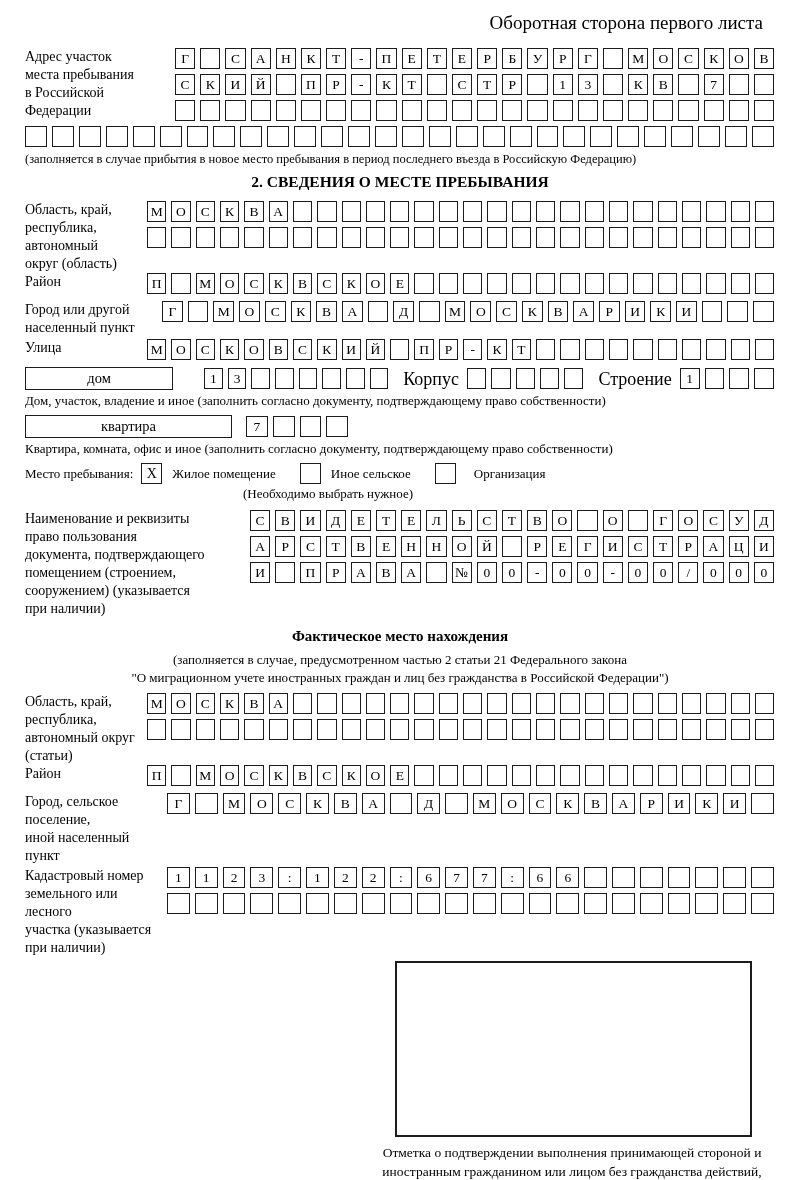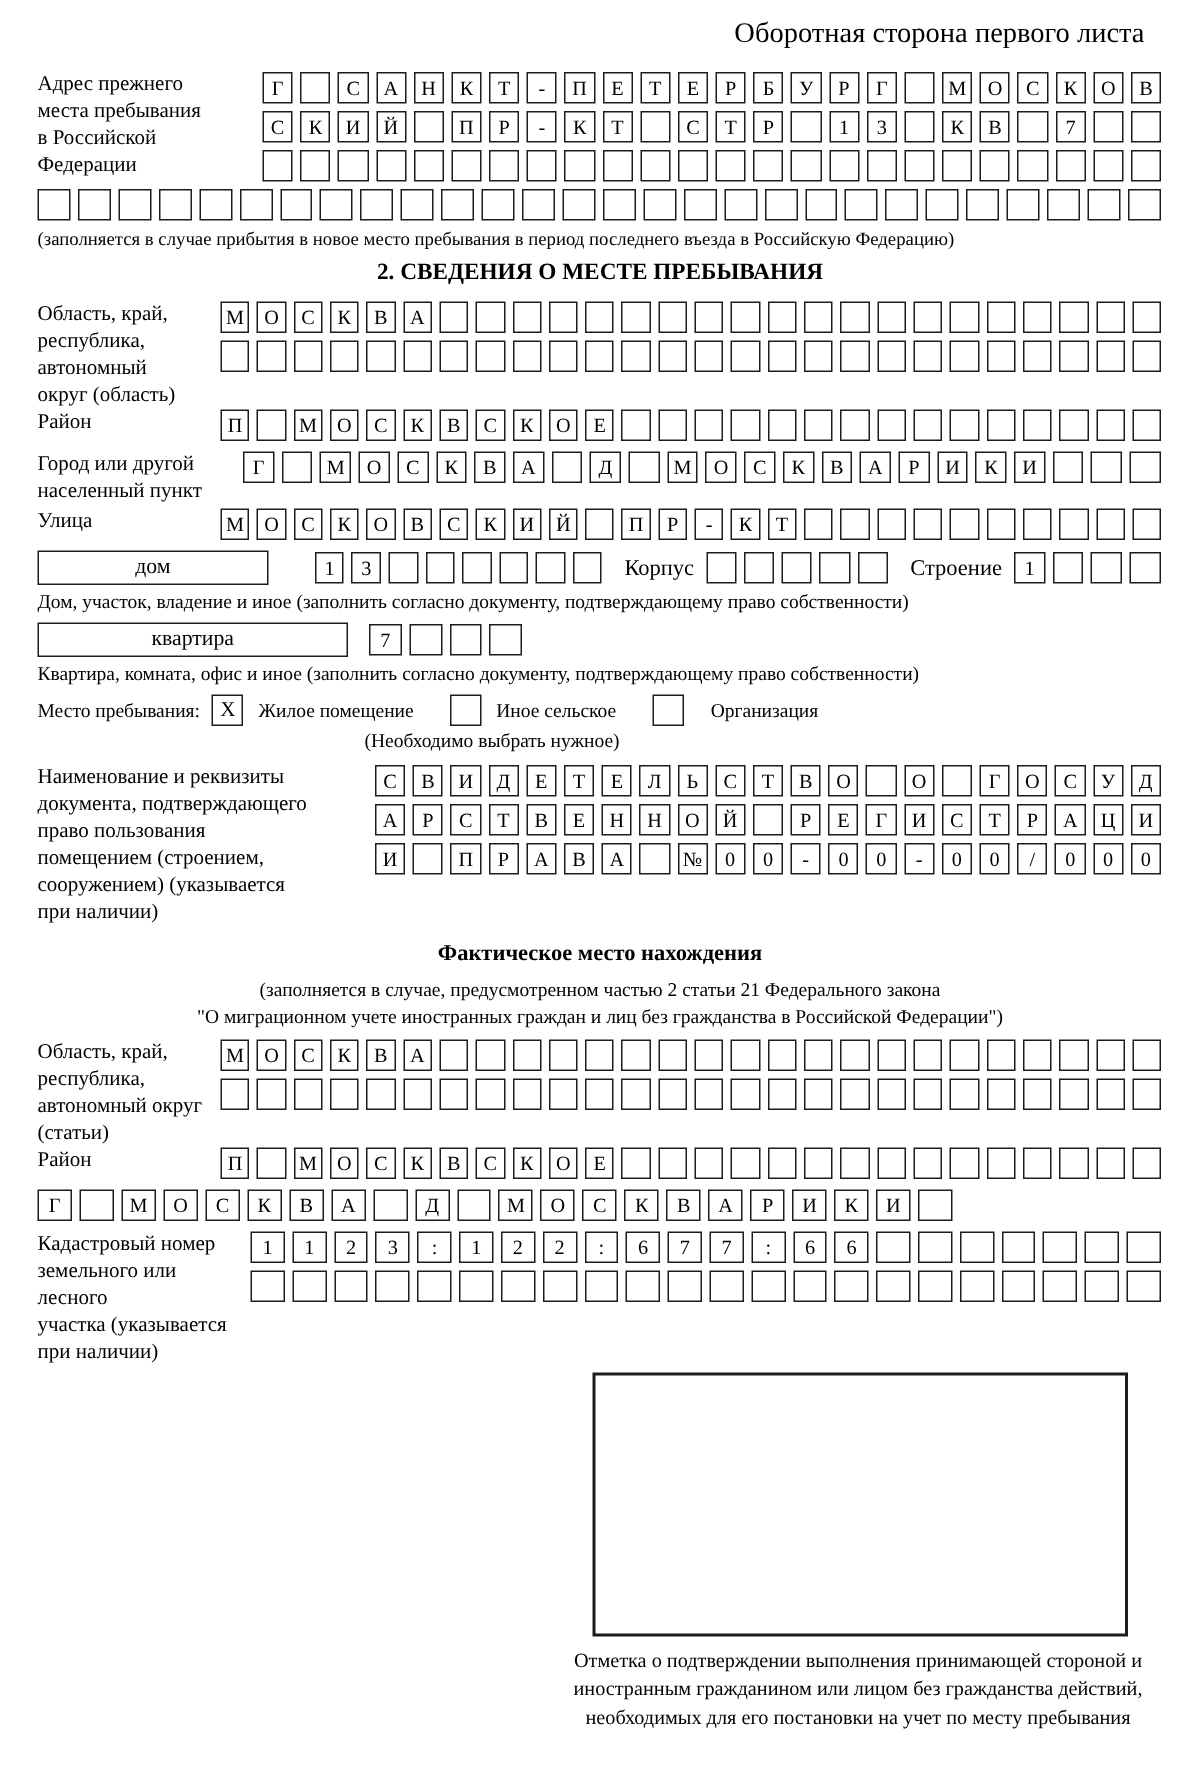--- a/index.html
+++ b/index.html
@@ -26,42 +26,42 @@
   .w200{width:200px;}
   .w127{width:127px;}
   .w103{width:103px;}
   .note{font-size:12.5px;margin:2px 0 4px 0;}
   .h2{font-size:15.5px;font-weight:bold;text-align:center;margin:6px 0 10px 0;}
   .mb2{margin-bottom:2px;}
   .rect{border:1.7px solid #1c1c1c;height:21px;display:flex;align-items:center;justify-content:center;
         font-size:14.5px;}
   .rect.dom{width:158px;margin-right:31px;text-align:right;}
   .rect.kv{width:205px;margin-right:14px;}
-  .inlbl{font-size:15px;line-height:22px;white-space:nowrap;}
+  .inlbl{font-size:18px;line-height:22px;white-space:nowrap;}
   .caption{font-size:13px;margin:0 0 6px 0;}
   .stayrow{display:flex;align-items:center;margin:4px 0 2px 0;}
   .chk{width:19px;height:19px;border:1.7px solid #1c1c1c;display:flex;align-items:center;
        justify-content:center;font-size:14px;margin:0 10px 0 8px;flex:0 0 auto;}
   .staylbl{font-size:13px;margin-right:16px;white-space:nowrap;}
   .staynote{font-size:13px;margin:0 0 8px 218px;}
   .facthead{font-size:15px;font-weight:bold;text-align:center;margin:10px 0 6px 0;}
   .factnote{font-size:13px;text-align:center;line-height:18px;margin-bottom:6px;}
   .stampbox{width:353px;height:172px;border:2px solid #1c1c1c;margin:4px 0 6px 370px;}
   .stampcap{width:410px;margin-left:342px;text-align:center;font-size:13.5px;line-height:19px;}
 </style>
 </head>
 <body>
 
 <div class="page">
 
   <div class="hdr">Оборотная сторона первого листа</div>
 
   <div class="flexrow">
     <div class="lbl w150">
-      <span>Адрес прежнего</span>
+      <span>Адрес участок</span>
       <span>места пребывания</span>
       <span>в Российской</span>
       <span>Федерации</span>
     </div>
     <div class="col w600">
       <div class="boxrow">
           <span class="cell">Г</span>
           <span class="cell"></span>
           <span class="cell">С</span>
           <span class="cell">А</span>
@@ -390,22 +390,22 @@
     <span class="chk"></span>
     <span class="staylbl">Иное сельское</span>
     <span class="chk" style="margin-right:18px;"></span>
     <span class="staylbl">Организация</span>
   </div>
   <div class="staynote">(Необходимо выбрать нужное)</div>
 
   <div class="flexrow">
     <div class="lbl" style="flex:0 0 225px;">
       <span>Наименование и реквизиты</span>
+      <span>право пользования</span>
       <span>документа, подтверждающего</span>
-      <span>право пользования</span>
       <span>помещением (строением,</span>
       <span>сооружением) (указывается</span>
       <span>при наличии)</span>
     </div>
     <div class="col w525">
       <div class="boxrow">
           <span class="cell">С</span>
           <span class="cell">В</span>
           <span class="cell">И</span>
           <span class="cell">Д</span>
@@ -577,20 +577,24 @@
         <span class="cell"></span>
         <span class="cell"></span>
         <span class="cell"></span>
         <span class="cell"></span>
         <span class="cell"></span>
         <span class="cell"></span>
       </div>
   </div>
 
   <div class="flexrow mb2">
+    <div class="lbl w142">
+      <span>Город, сельское поселение,</span>
+      <span>иной населенный пункт</span>
+    </div>
     <div class="boxrow w611">
         <span class="cell">Г</span>
         <span class="cell"></span>
         <span class="cell">М</span>
         <span class="cell">О</span>
         <span class="cell">С</span>
         <span class="cell">К</span>
         <span class="cell">В</span>
         <span class="cell">А</span>
         <span class="cell"></span>

